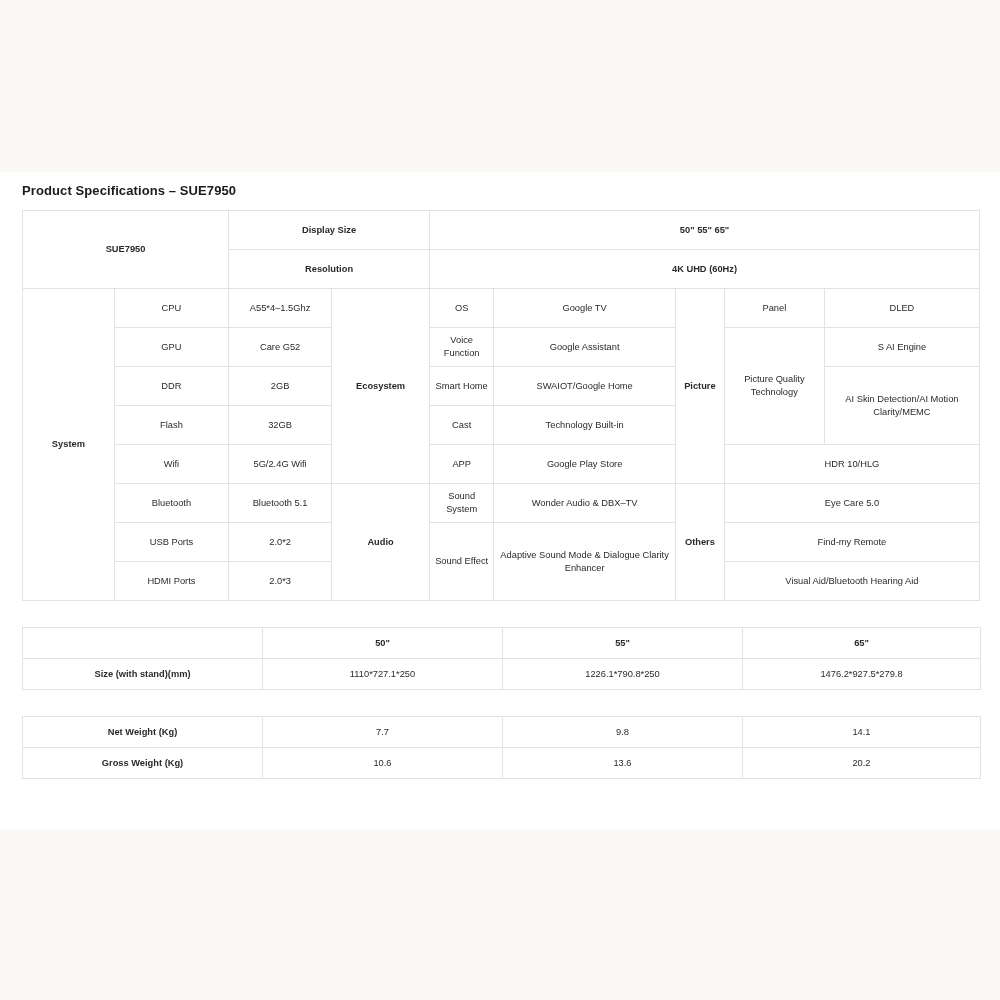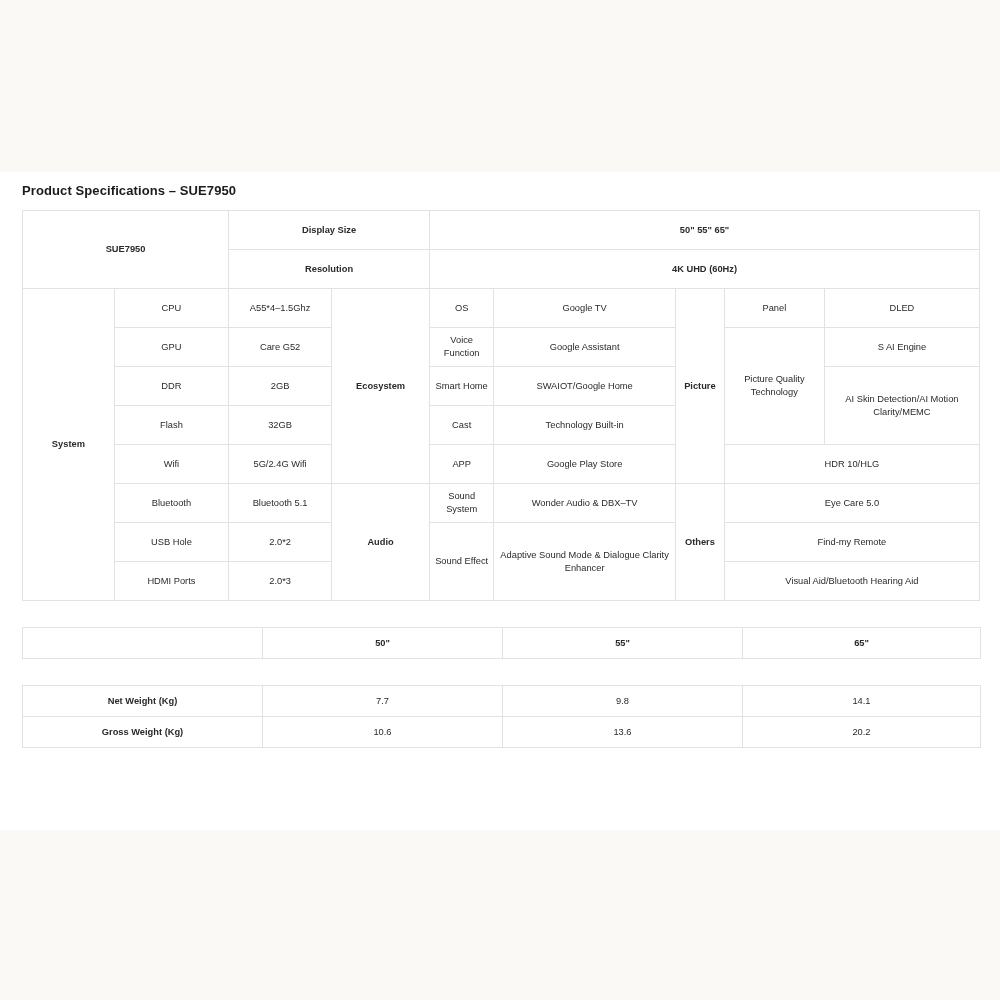--- a/index.html
+++ b/index.html
@@ -159,21 +159,21 @@
         <td>Bluetooth</td>
         <td>Bluetooth 5.1</td>
         <td class="bold" rowspan="3">Audio</td>
         <td>Sound System</td>
         <td>Wonder Audio &amp; DBX–TV</td>
         <td class="bold" rowspan="3">Others</td>
         <td colspan="2">Eye Care 5.0</td>
       </tr>
 
       <tr>
-        <td>USB Hole</td>
+        <td>USB Ports</td>
         <td>2.0*2</td>
         <td rowspan="2">Sound Effect</td>
         <td rowspan="2">Adaptive Sound Mode &amp; Dialogue Clarity Enhancer</td>
         <td colspan="2">Find-my Remote</td>
       </tr>
 
       <tr>
         <td>HDMI Ports</td>
         <td>2.0*3</td>
         <td colspan="2">Visual Aid/Bluetooth Hearing Aid</td>
@@ -190,20 +190,26 @@
       <col style="width:240px">
       <col style="width:238px">
     </colgroup>
     <tbody>
       <tr>
         <td class="lbl blank"></td>
         <td class="hdr">50"</td>
         <td class="hdr">55"</td>
         <td class="hdr">65"</td>
       </tr>
+      <tr>
+        <td class="lbl">Size (with stand)(mm)</td>
+        <td>1110*727.1*250</td>
+        <td>1226.1*790.8*250</td>
+        <td>1476.2*927.5*279.8</td>
+      </tr>
     </tbody>
   </table>
 
   <div class="gap-26"></div>
 
   <table class="weights-table">
     <colgroup>
       <col style="width:240px">
       <col style="width:240px">
       <col style="width:240px">

